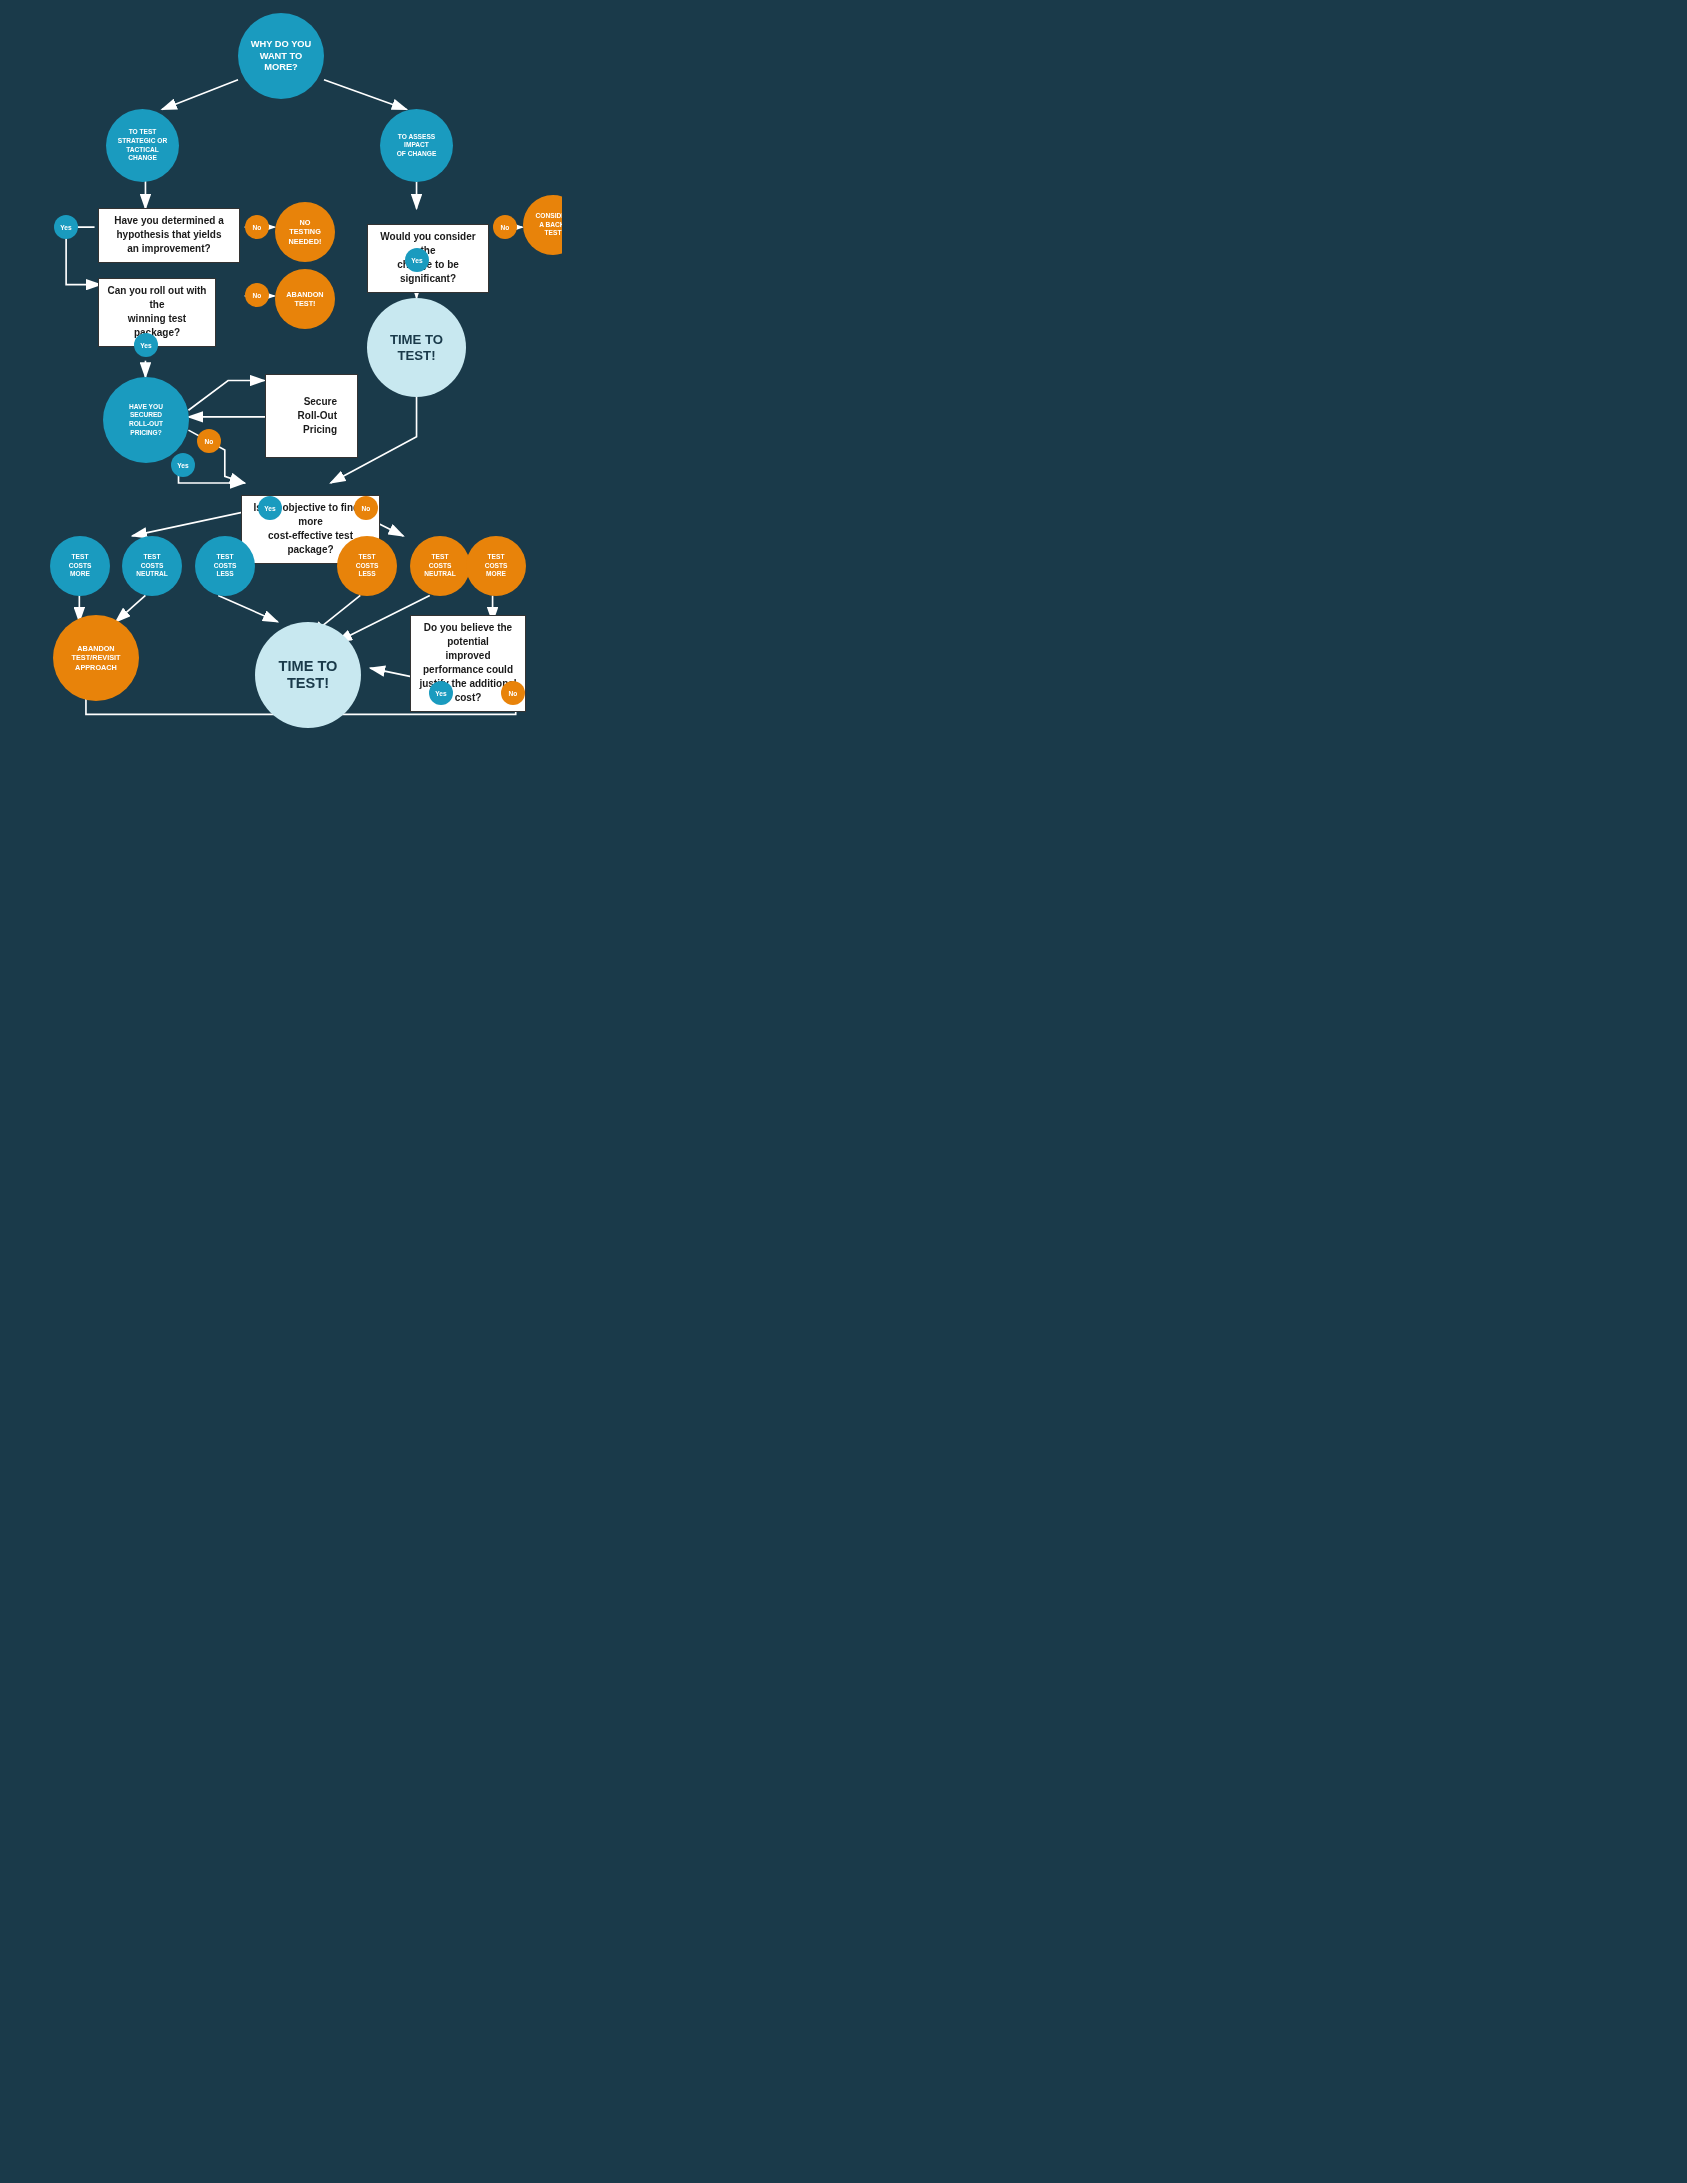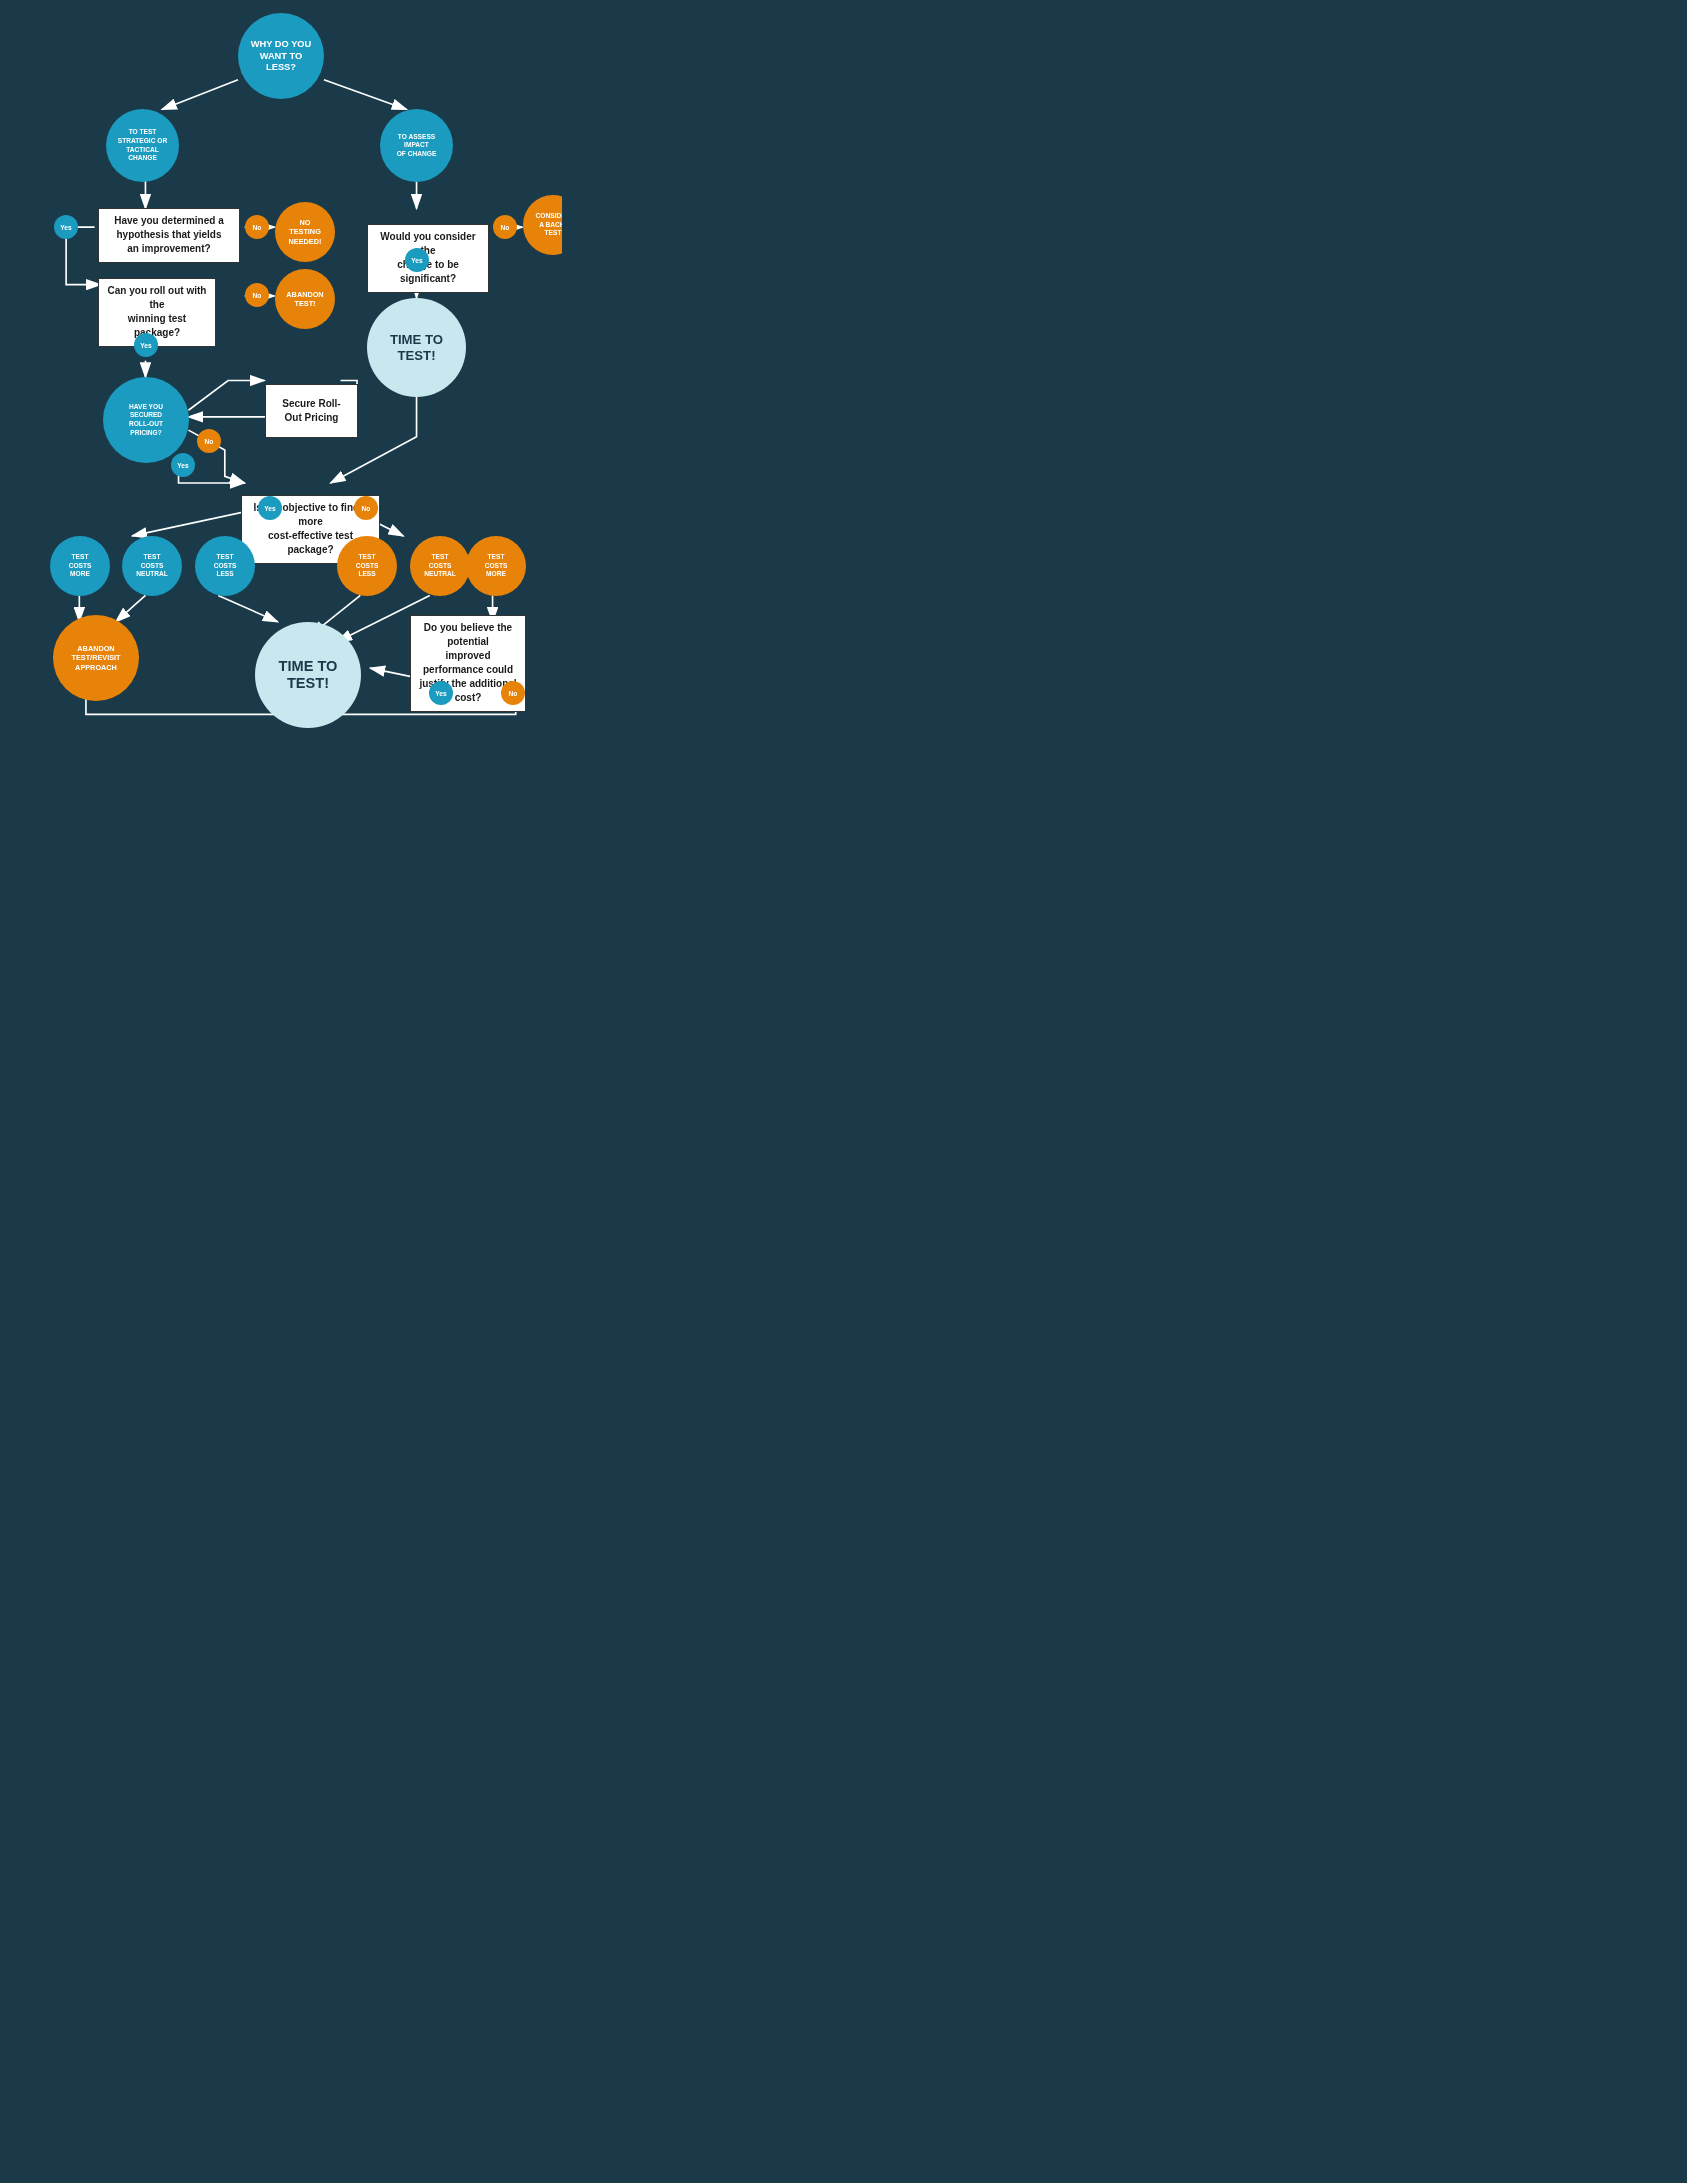--- a/index.html
+++ b/index.html
@@ -192,21 +192,21 @@
 
     <line class="arrow-line" x1="630" y1="390" x2="630" y2="450"></line>
 
     <polyline class="arrow-line" points="630,595 630,660 500,730"></polyline>
 
   </svg>
 
   <div class="circle circle-teal-large" style="left:238px; top:13.2px; width:86px; height:86px; font-size:8.6px;">
     <span style="white-space:pre-line; font-size:9.3px; font-weight:900;">WHY DO YOU
 WANT TO
-LESS?</span>
+MORE?</span>
   </div>
 
   <div class="circle circle-teal-medium" style="left:106px; top:109px; width:73px; height:73px; font-size:7.3px;">
     <span style="font-weight:900; font-size:6.6px; line-height:1.3;">TO TEST<br>STRATEGIC OR<br>TACTICAL<br>CHANGE</span>
   </div>
 
   <div class="circle circle-teal-medium" style="left:380px; top:109px; width:73px; height:73px; font-size:7.3px;">
     <span style="font-weight:900; font-size:6.6px; line-height:1.3;">TO ASSESS<br>IMPACT<br>OF CHANGE</span>
   </div>
 
@@ -239,21 +239,21 @@
   </div>
 
   <div class="circle-small-label" style="left:134px; top:333px;">
     <span>Yes</span>
   </div>
 
   <div class="circle circle-teal-medium" style="left:103px; top:377px; width:86px; height:86px; font-size:6.6px;">
     <span style="font-weight:900; font-size:6.6px; line-height:1.3;">HAVE YOU<br>SECURED<br>ROLL-OUT<br>PRICING?</span>
   </div>
 
-  <div class="box" style="left:265px; top:384px; width:93px; padding:12px;">
+  <div class="box" style="left:265px; top:374px; width:93px; padding:20px;text-align:right;">
     <span>Secure Roll-Out Pricing</span>
   </div>
 
   <div class="circle-orange-small-label" style="left:197px; top:429px;">
     <span>No</span>
   </div>
 
   <div class="circle-small-label" style="left:171px; top:453px;">
     <span>Yes</span>
   </div>

